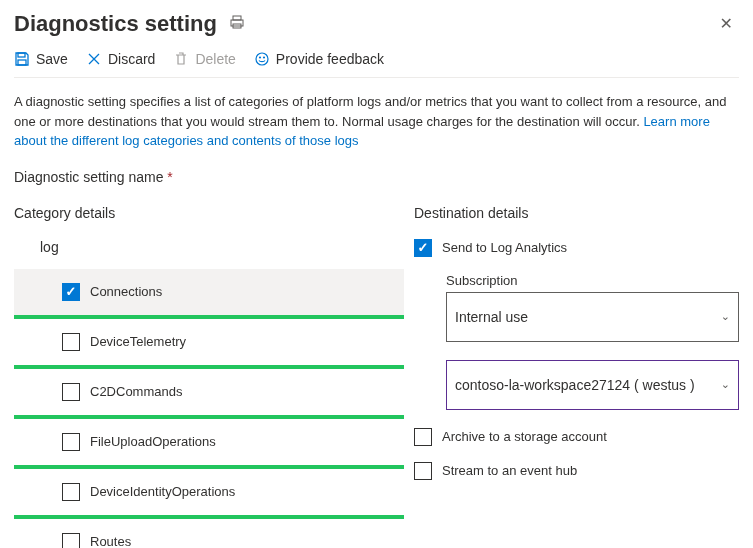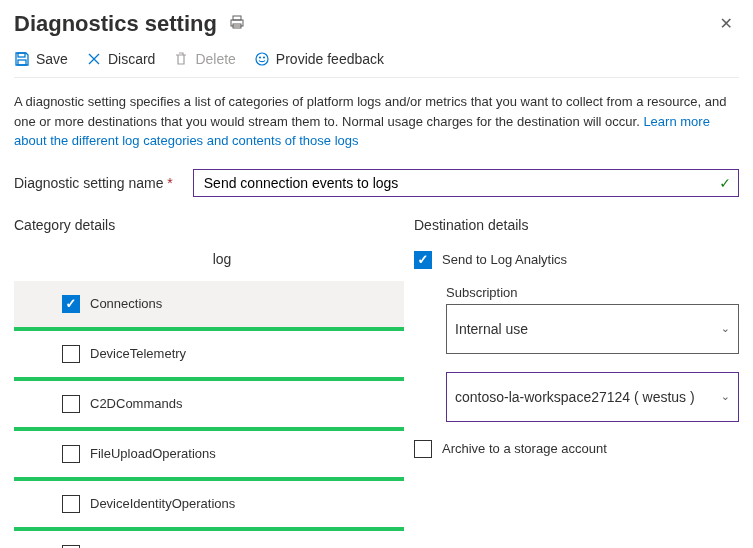--- a/index.html
+++ b/index.html
@@ -96,21 +96,20 @@
   .col-right { flex: 1; }
   .section-title {
     font-size: 14px;
     margin: 0 0 18px 0;
     font-weight: 400;
   }
   .group-label {
     font-size: 14px;
     margin: 0 0 14px 26px;
     font-weight: 400;
-    text-align: center;
   }
   .log-item {
     display: flex;
     align-items: center;
     padding: 14px 0 14px 48px;
     border-bottom: 4px solid #22c55e;
   }
   .log-item.selected { background:#f3f2f1; }
   .cb {
     width: 18px; height: 18px;
@@ -200,24 +199,20 @@
 </div>
 
 <p class="description">
   <span>A diagnostic setting specifies a list of categories of platform logs and/or metrics that you want to collect from a resource, and one or more destinations that you would stream them to. Normal usage charges for the destination will occur. </span><a href="#">Learn more about the different log categories and contents of those logs</a>
 </p>
 
 <div class="form-row">
   <span class="field-label">
     <span>Diagnostic setting name</span> <span class="req">*</span>
   </span>
-  <div class="text-input-wrap">
-    <input class="text-input" type="text" value="Send connection events to logs" style="">
-    <span class="valid-check">✓</span>
-  </div>
 </div>
 
 <div class="columns">
   <div class="col-left">
     <p class="section-title">Category details</p>
     <p class="group-label">log</p>
 
     <div class="log-item selected">
       <span class="cb checked"></span>
       <span>Connections</span>
@@ -265,14 +260,18 @@
         <span>contoso-la-workspace27124 ( westus )</span>
         <span class="chev">⌄</span>
       </div>
     </div>
 
     <div class="dest-item">
       <span class="cb"></span>
       <span>Archive to a storage account</span>
     </div>
 
+    <div class="dest-item">
+      <span class="cb"></span>
+      <span>Stream to an event hub</span>
+    </div>
   </div>
 </div>
 
 </body></html>

